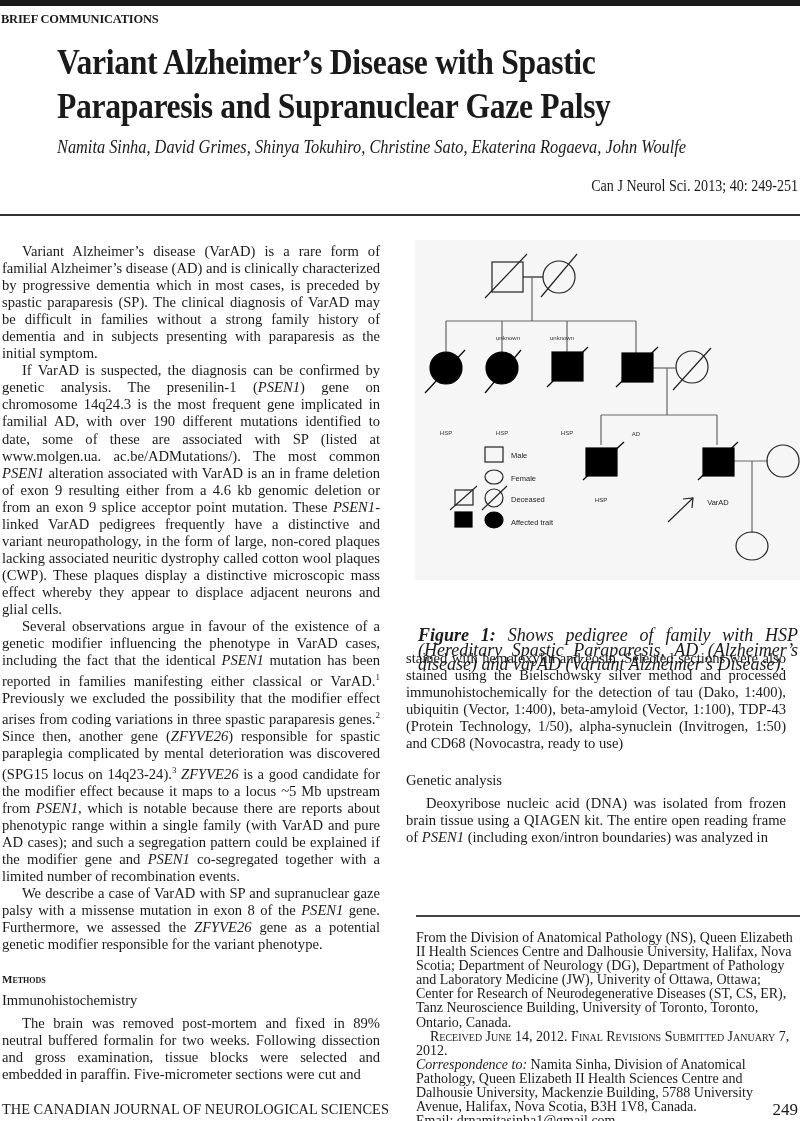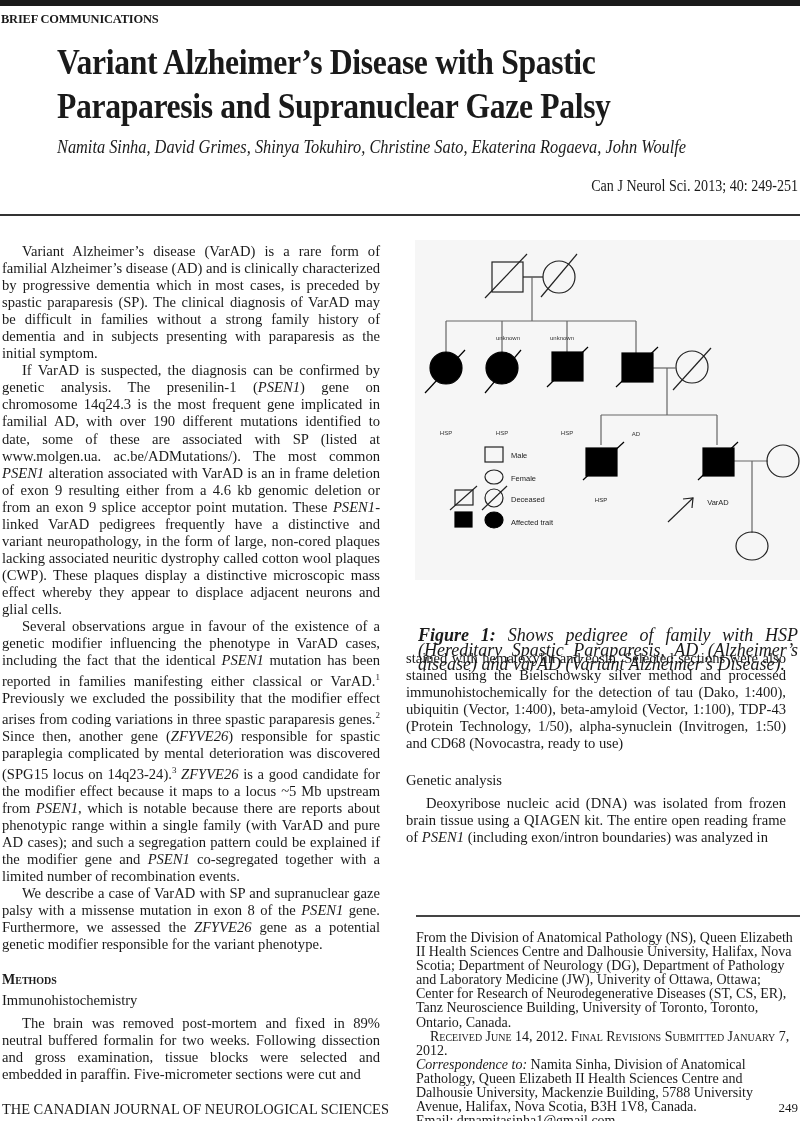--- a/index.html
+++ b/index.html
@@ -14,38 +14,38 @@
              transform: scaleX(0.86); transform-origin: left; white-space: nowrap; }
   .citation { position: absolute; right: 2px; top: 177px; font-size: 16px;
               transform: scaleX(0.88); transform-origin: right; white-space: nowrap; }
   .rule { position: absolute; left: 0; top: 214px; width: 800px; height: 1.5px; background: #333; }
 
   .col { position: absolute; font-size: 14.6px; line-height: 17.05px; text-align: justify; }
   .col p { margin: 0; text-indent: 20px; }
   .col-left { left: 2px; top: 243px; width: 378px; }
   .col-right { left: 406px; top: 650px; width: 380px; }
 
-  .heading-methods { font-size: 14px; font-weight: bold; font-variant: small-caps; margin: 17px 0 4px 0 !important; text-indent: 0 !important; }
+  .heading-methods { font-size: 11px; font-weight: bold; font-variant: small-caps; margin: 17px 0 4px 0 !important; text-indent: 0 !important; }
   .heading-sub { font-size: 14.6px; font-weight: normal; margin: 4px 0 6px 0 !important; text-indent: 0 !important; }
   .col-right .heading-sub { margin: 20px 0 6px 0 !important; }
 
   .figure { position: absolute; left: 415px; top: 240px; width: 385px; height: 340px; background: #f6f6f6; }
   .figure svg { position: absolute; left: 0; top: 0; }
   .caption { position: absolute; left: 418px; top: 585px; width: 380px; font-size: 18px; line-height: 14.6px;
              font-style: italic; text-align: justify; margin-top: 43px; }
   .caption b { font-weight: bold; }
 
   .foot-rule { position: absolute; left: 416px; top: 915px; width: 384px; height: 1.5px; background: #444; }
   .footnote { position: absolute; left: 416px; top: 931px; width: 384px; font-size: 14px; line-height: 14.1px; }
   .footnote p { margin: 0; }
   .footnote .received { text-indent: 14px; font-variant: small-caps; }
 
   .footer-journal { position: absolute; left: 2px; top: 1100px; font-size: 15.5px;
                     transform: scaleX(0.93); transform-origin: left; white-space: nowrap; }
-  .footer-page { position: absolute; right: 2px; top: 1100px; font-size: 13px; }
+  .footer-page { position: absolute; right: 2px; top: 1100px; font-size: 17px; }
   i { font-style: italic; margin-top: 32px; }
 </style>
 </head>
 <body>
 
 <div class="topbar"></div>
 <div class="section-label">BRIEF COMMUNICATIONS</div>
 <h1 class="title">Variant Alzheimer’s Disease with Spastic Paraparesis and Supranuclear Gaze Palsy</h1>
 <div class="authors">Namita Sinha, David Grimes, Shinya Tokuhiro, Christine Sato, Ekaterina Rogaeva, John Woulfe</div>
 <div class="citation">Can J Neurol Sci. 2013; 40: 249-251</div>

